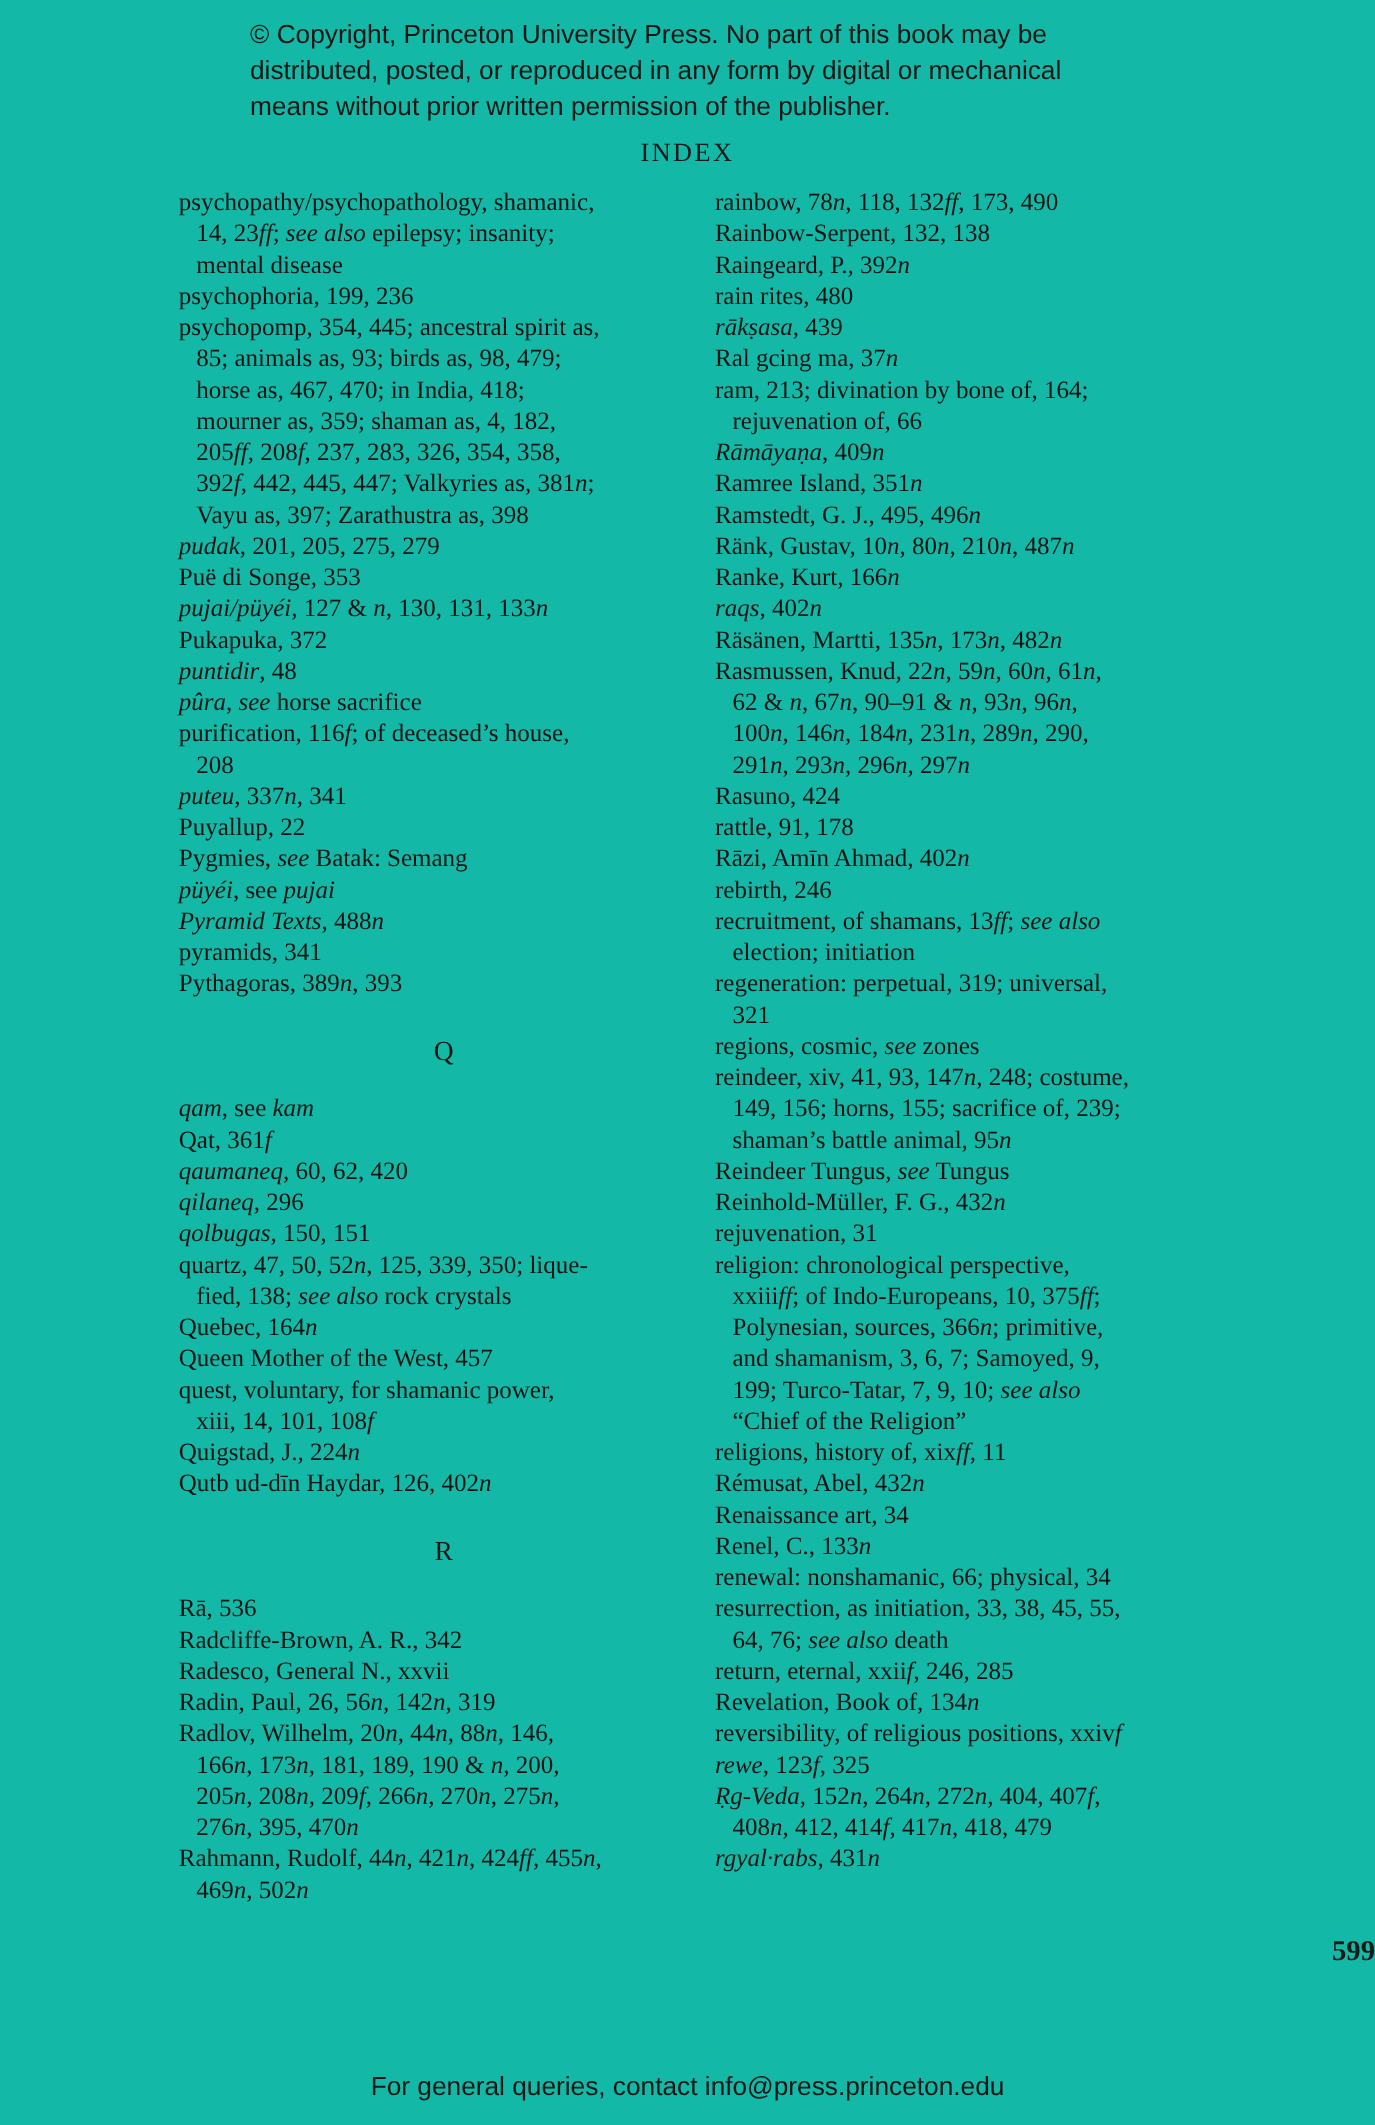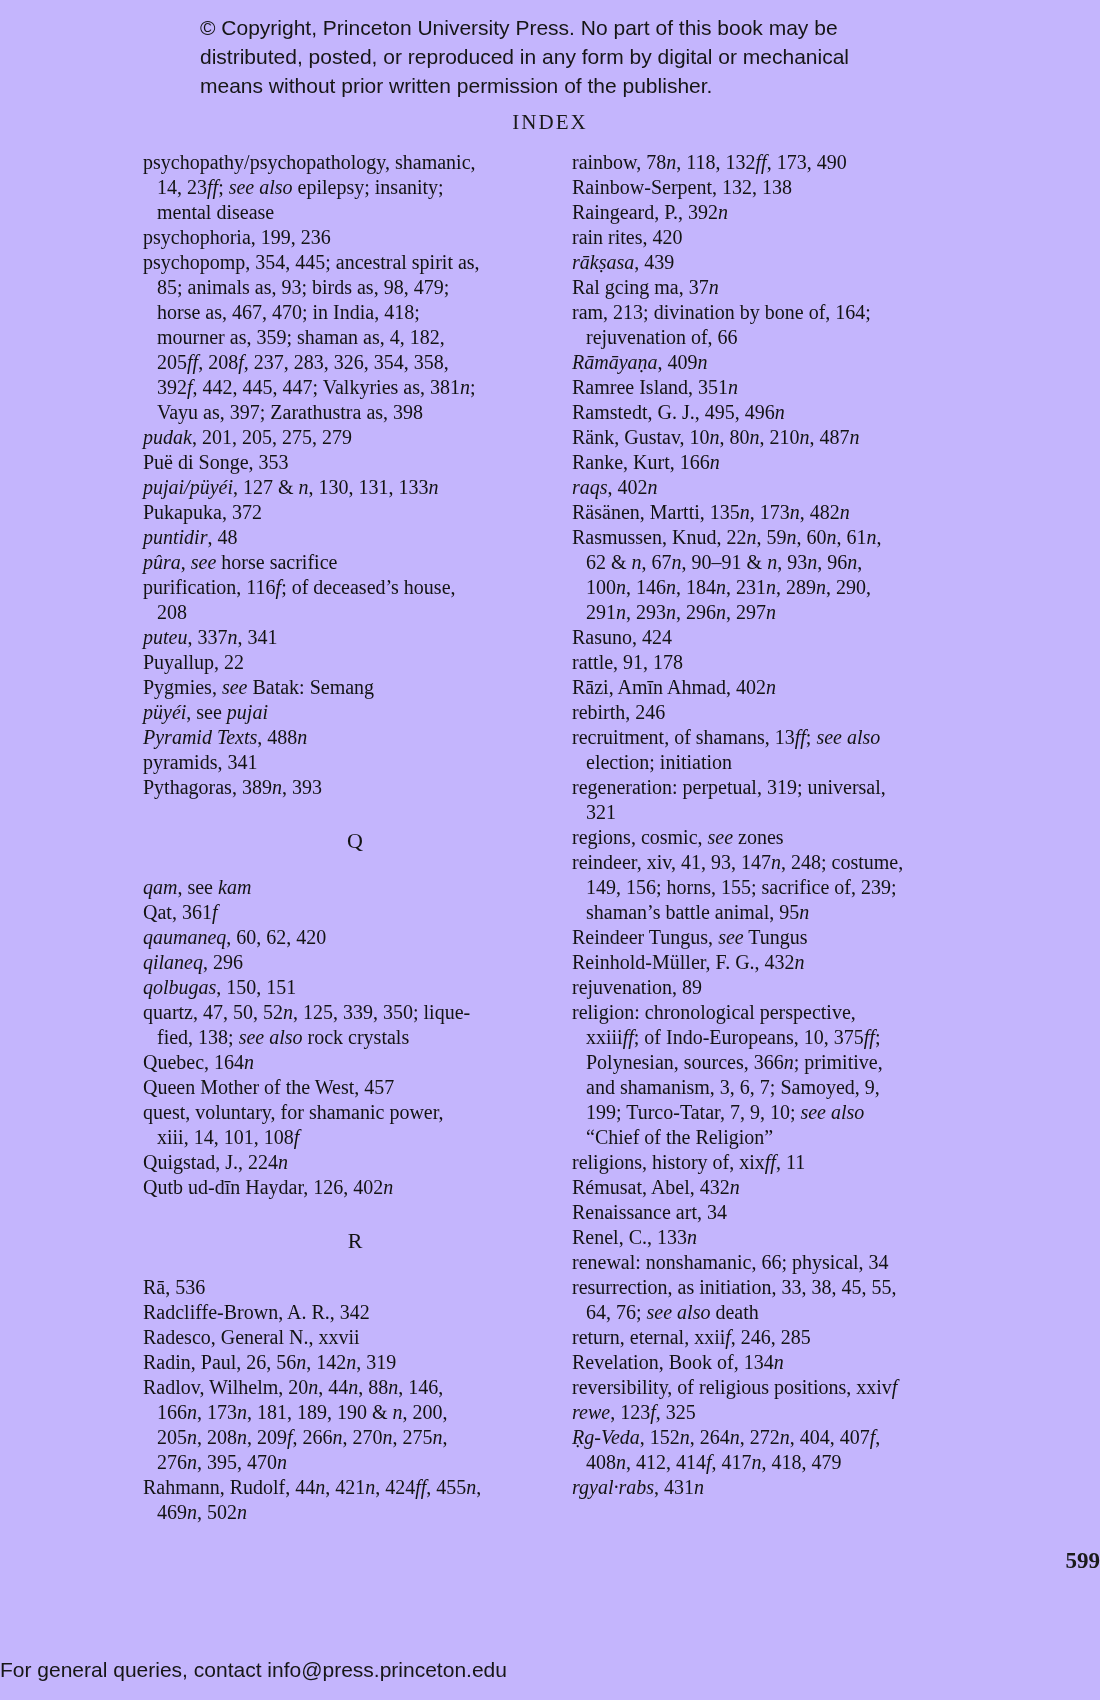--- a/index.html
+++ b/index.html
@@ -1,20 +1,20 @@
 <!DOCTYPE html>
 <html><head>
 <meta charset="utf-8">
 <style>
   html, body { margin: 0; padding: 0; background: #ffffff; }
   .page {
     position: relative;
     width: 1100px;
     height: 1700px;
-    background: #c4b5fd;
+    background: #14b8a6;
     color: #131313;
     font-family: "Liberation Serif", "DejaVu Serif", serif;
     overflow: hidden;
   }
   .copyright {
     position: absolute;
     top: 13px;
     left: 200px;
     width: 700px;
     font-family: "Liberation Sans", sans-serif;
@@ -62,21 +62,21 @@
     text-align: right;
     font-size: 23px;
     color: #1a1a1a;
     font-weight: bold;
   }
   .footer {
     position: absolute;
     top: 1658px;
     left: 0;
     width: 1100px;
-    text-align: left;
+    text-align: center;
     font-family: "Liberation Sans", sans-serif;
     font-size: 21px;
     color: #161616;
   }
 </style>
 </head>
 <body>
 
 <div class="page">
   <div class="copyright">© Copyright, Princeton University Press. No part of this book may be
@@ -121,21 +121,21 @@
       <div class="entry">Radesco, General N., xxvii</div>
       <div class="entry">Radin, Paul, 26, 56<i>n</i>, 142<i>n</i>, 319</div>
       <div class="entry">Radlov, Wilhelm, 20<i>n</i>, 44<i>n</i>, 88<i>n</i>, 146,<br>166<i>n</i>, 173<i>n</i>, 181, 189, 190 &amp; <i>n</i>, 200,<br>205<i>n</i>, 208<i>n</i>, 209<i>f</i>, 266<i>n</i>, 270<i>n</i>, 275<i>n</i>,<br>276<i>n</i>, 395, 470<i>n</i></div>
       <div class="entry">Rahmann, Rudolf, 44<i>n</i>, 421<i>n</i>, 424<i>ff</i>, 455<i>n</i>,<br>469<i>n</i>, 502<i>n</i></div>
     </div>
 
   <div class="col col-right">
       <div class="entry">rainbow, 78<i>n</i>, 118, 132<i>ff</i>, 173, 490</div>
       <div class="entry">Rainbow-Serpent, 132, 138</div>
       <div class="entry">Raingeard, P., 392<i>n</i></div>
-      <div class="entry">rain rites, 420</div>
+      <div class="entry">rain rites, 480</div>
       <div class="entry"><i>rākṣasa</i>, 439</div>
       <div class="entry">Ral gcing ma, 37<i>n</i></div>
       <div class="entry">ram, 213; divination by bone of, 164;<br>rejuvenation of, 66</div>
       <div class="entry"><i>Rāmāyaṇa</i>, 409<i>n</i></div>
       <div class="entry">Ramree Island, 351<i>n</i></div>
       <div class="entry">Ramstedt, G. J., 495, 496<i>n</i></div>
       <div class="entry">Ränk, Gustav, 10<i>n</i>, 80<i>n</i>, 210<i>n</i>, 487<i>n</i></div>
       <div class="entry">Ranke, Kurt, 166<i>n</i></div>
       <div class="entry"><i>raqs</i>, 402<i>n</i></div>
       <div class="entry">Räsänen, Martti, 135<i>n</i>, 173<i>n</i>, 482<i>n</i></div>
@@ -143,21 +143,21 @@
       <div class="entry">Rasuno, 424</div>
       <div class="entry">rattle, 91, 178</div>
       <div class="entry">Rāzi, Amīn Ahmad, 402<i>n</i></div>
       <div class="entry">rebirth, 246</div>
       <div class="entry">recruitment, of shamans, 13<i>ff</i>; <i>see also</i><br>election; initiation</div>
       <div class="entry">regeneration: perpetual, 319; universal,<br>321</div>
       <div class="entry">regions, cosmic, <i>see</i> zones</div>
       <div class="entry">reindeer, xiv, 41, 93, 147<i>n</i>, 248; costume,<br>149, 156; horns, 155; sacrifice of, 239;<br>shaman’s battle animal, 95<i>n</i></div>
       <div class="entry">Reindeer Tungus, <i>see</i> Tungus</div>
       <div class="entry">Reinhold-Müller, F. G., 432<i>n</i></div>
-      <div class="entry">rejuvenation, 89</div>
+      <div class="entry">rejuvenation, 31</div>
       <div class="entry">religion: chronological perspective,<br>xxiii<i>ff</i>; of Indo-Europeans, 10, 375<i>ff</i>;<br>Polynesian, sources, 366<i>n</i>; primitive,<br>and shamanism, 3, 6, 7; Samoyed, 9,<br>199; Turco-Tatar, 7, 9, 10; <i>see also</i><br>“Chief of the Religion”</div>
       <div class="entry">religions, history of, xix<i>ff</i>, 11</div>
       <div class="entry">Rémusat, Abel, 432<i>n</i></div>
       <div class="entry">Renaissance art, 34</div>
       <div class="entry">Renel, C., 133<i>n</i></div>
       <div class="entry">renewal: nonshamanic, 66; physical, 34</div>
       <div class="entry">resurrection, as initiation, 33, 38, 45, 55,<br>64, 76; <i>see also</i> death</div>
       <div class="entry">return, eternal, xxii<i>f</i>, 246, 285</div>
       <div class="entry">Revelation, Book of, 134<i>n</i></div>
       <div class="entry">reversibility, of religious positions, xxiv<i>f</i></div>

